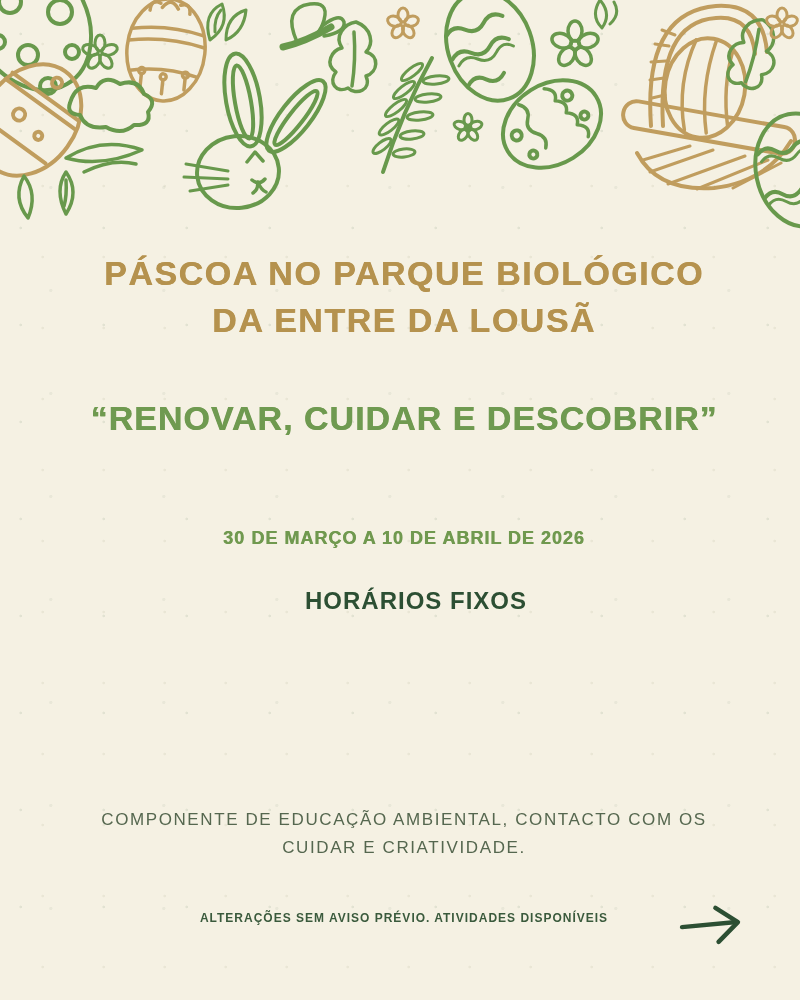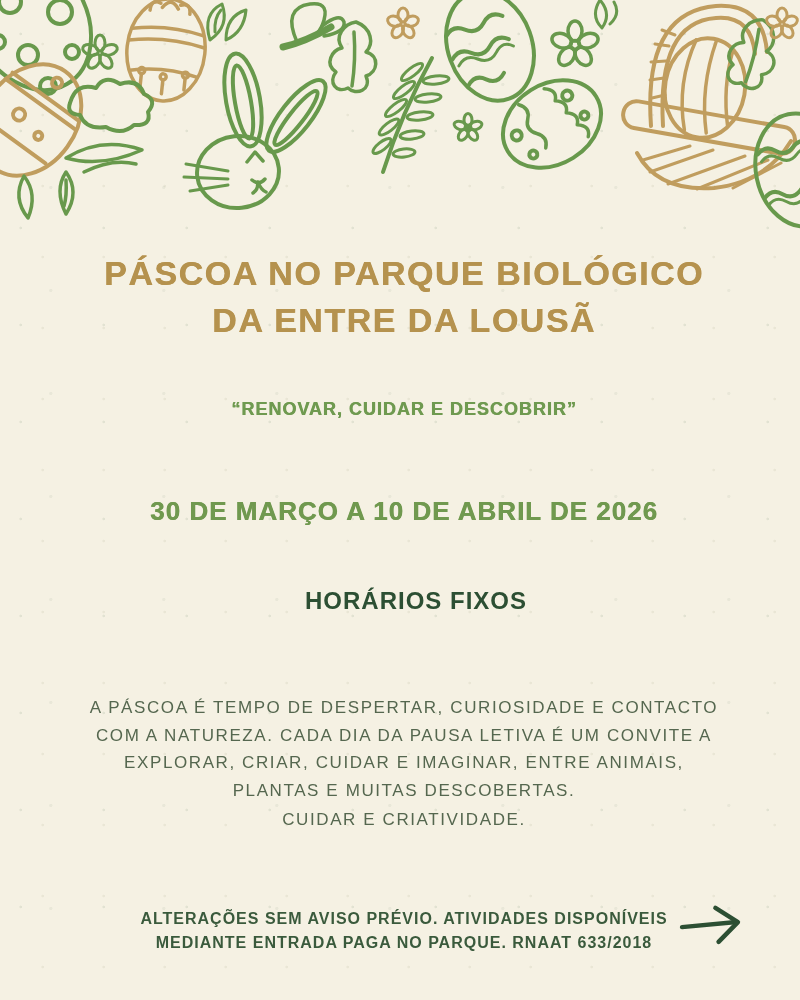--- a/index.html
+++ b/index.html
@@ -19,46 +19,46 @@
   .abs{position:absolute;left:0;right:0;text-align:center;padding-left:8px;}
   .title{
     top:250px;
     font-size:34px;font-weight:700;letter-spacing:1.5px;
     line-height:47px;color:#b5924e;margin:0;
     text-shadow:0.5px 0 0 #b5924e;
   }
   .title span{display:block;}
   .quote{
     top:399px;
+    font-size:34px;font-weight:700;letter-spacing:1px;
+    color:#6f9a50;text-shadow:0.5px 0 0 #6f9a50;
+  }
+  .daterange{
+    top:528px;
     font-size:18px;font-weight:700;letter-spacing:1px;
-    color:#6f9a50;text-shadow:0.5px 0 0 #6f9a50;
-  }
-  .daterange{
-    top:496px;
-    font-size:26px;font-weight:700;letter-spacing:1px;
     color:#70994f;text-shadow:0.5px 0 0 #70994f;
   }
   .schedule{
     top:583px;
     font-size:24px;font-weight:700;letter-spacing:1px;
     line-height:35px;color:#2c4f33;
   }
   .schedule span{display:block;margin-left:24px;}
   .bodytext{
     font-size:17px;font-weight:400;letter-spacing:1.6px;
     line-height:27.5px;color:#55674f;
   }
   .bodytext span{display:block;}
   .p1{top:694px;}
   .p2{top:806px;}
   .p2 .inlinewrap span{display:inline;}
   .bold{font-weight:700;color:#3f5440;}
   .footer{
     top:907px;
-    font-size:16px;font-weight:700;letter-spacing:1px;
+    font-size:12px;font-weight:700;letter-spacing:1px;
     line-height:23.5px;color:#3a5a3c;
   }
   .footer span{display:block;}
   .arrow{position:absolute;top:903px;right:50px;width:72px;height:44px;}
 </style>
 </head>
 <body>
 
 <div class="poster">
 
@@ -256,34 +256,28 @@
   </h1>
 
   <div class="abs quote">“RENOVAR, CUIDAR E DESCOBRIR”</div>
 
   <div class="abs daterange">30 DE MARÇO A 10 DE ABRIL DE 2026</div>
 
   <div class="abs schedule">
     <span>HORÁRIOS FIXOS</span>
   </div>
 
-  <div class="abs bodytext p1">
-    <span>A PÁSCOA É TEMPO DE DESPERTAR, CURIOSIDADE E CONTACTO</span>
-    <span>COM A NATUREZA. CADA DIA DA PAUSA LETIVA É UM CONVITE A</span>
-    <span>EXPLORAR, CRIAR, CUIDAR E IMAGINAR, ENTRE ANIMAIS,</span>
-    <span>PLANTAS E MUITAS DESCOBERTAS.</span>
-  </div>
 
   <div class="abs bodytext p2">
+    <span>COMPONENTE DE EDUCAÇÃO AMBIENTAL, CONTACTO COM OS</span>
     <span>CUIDAR E CRIATIVIDADE.</span>
   </div>
 
   <div class="abs footer">
     <span>ALTERAÇÕES SEM AVISO PRÉVIO. ATIVIDADES DISPONÍVEIS</span>
-    <span>MEDIANTE ENTRADA PAGA NO PARQUE. RNAAT 633/2018</span>
   </div>
 
   <svg class="arrow" viewBox="0 0 72 44" fill="none">
     <g stroke="#2c4f33" stroke-width="4.5" stroke-linecap="round" stroke-linejoin="round" transform="rotate(-2 36 22)">
       <path d="M4 23 L56 20"></path>
       <path d="M38 5 L60 20 L40 39"></path>
     </g>
   </svg>
 
 </div>

